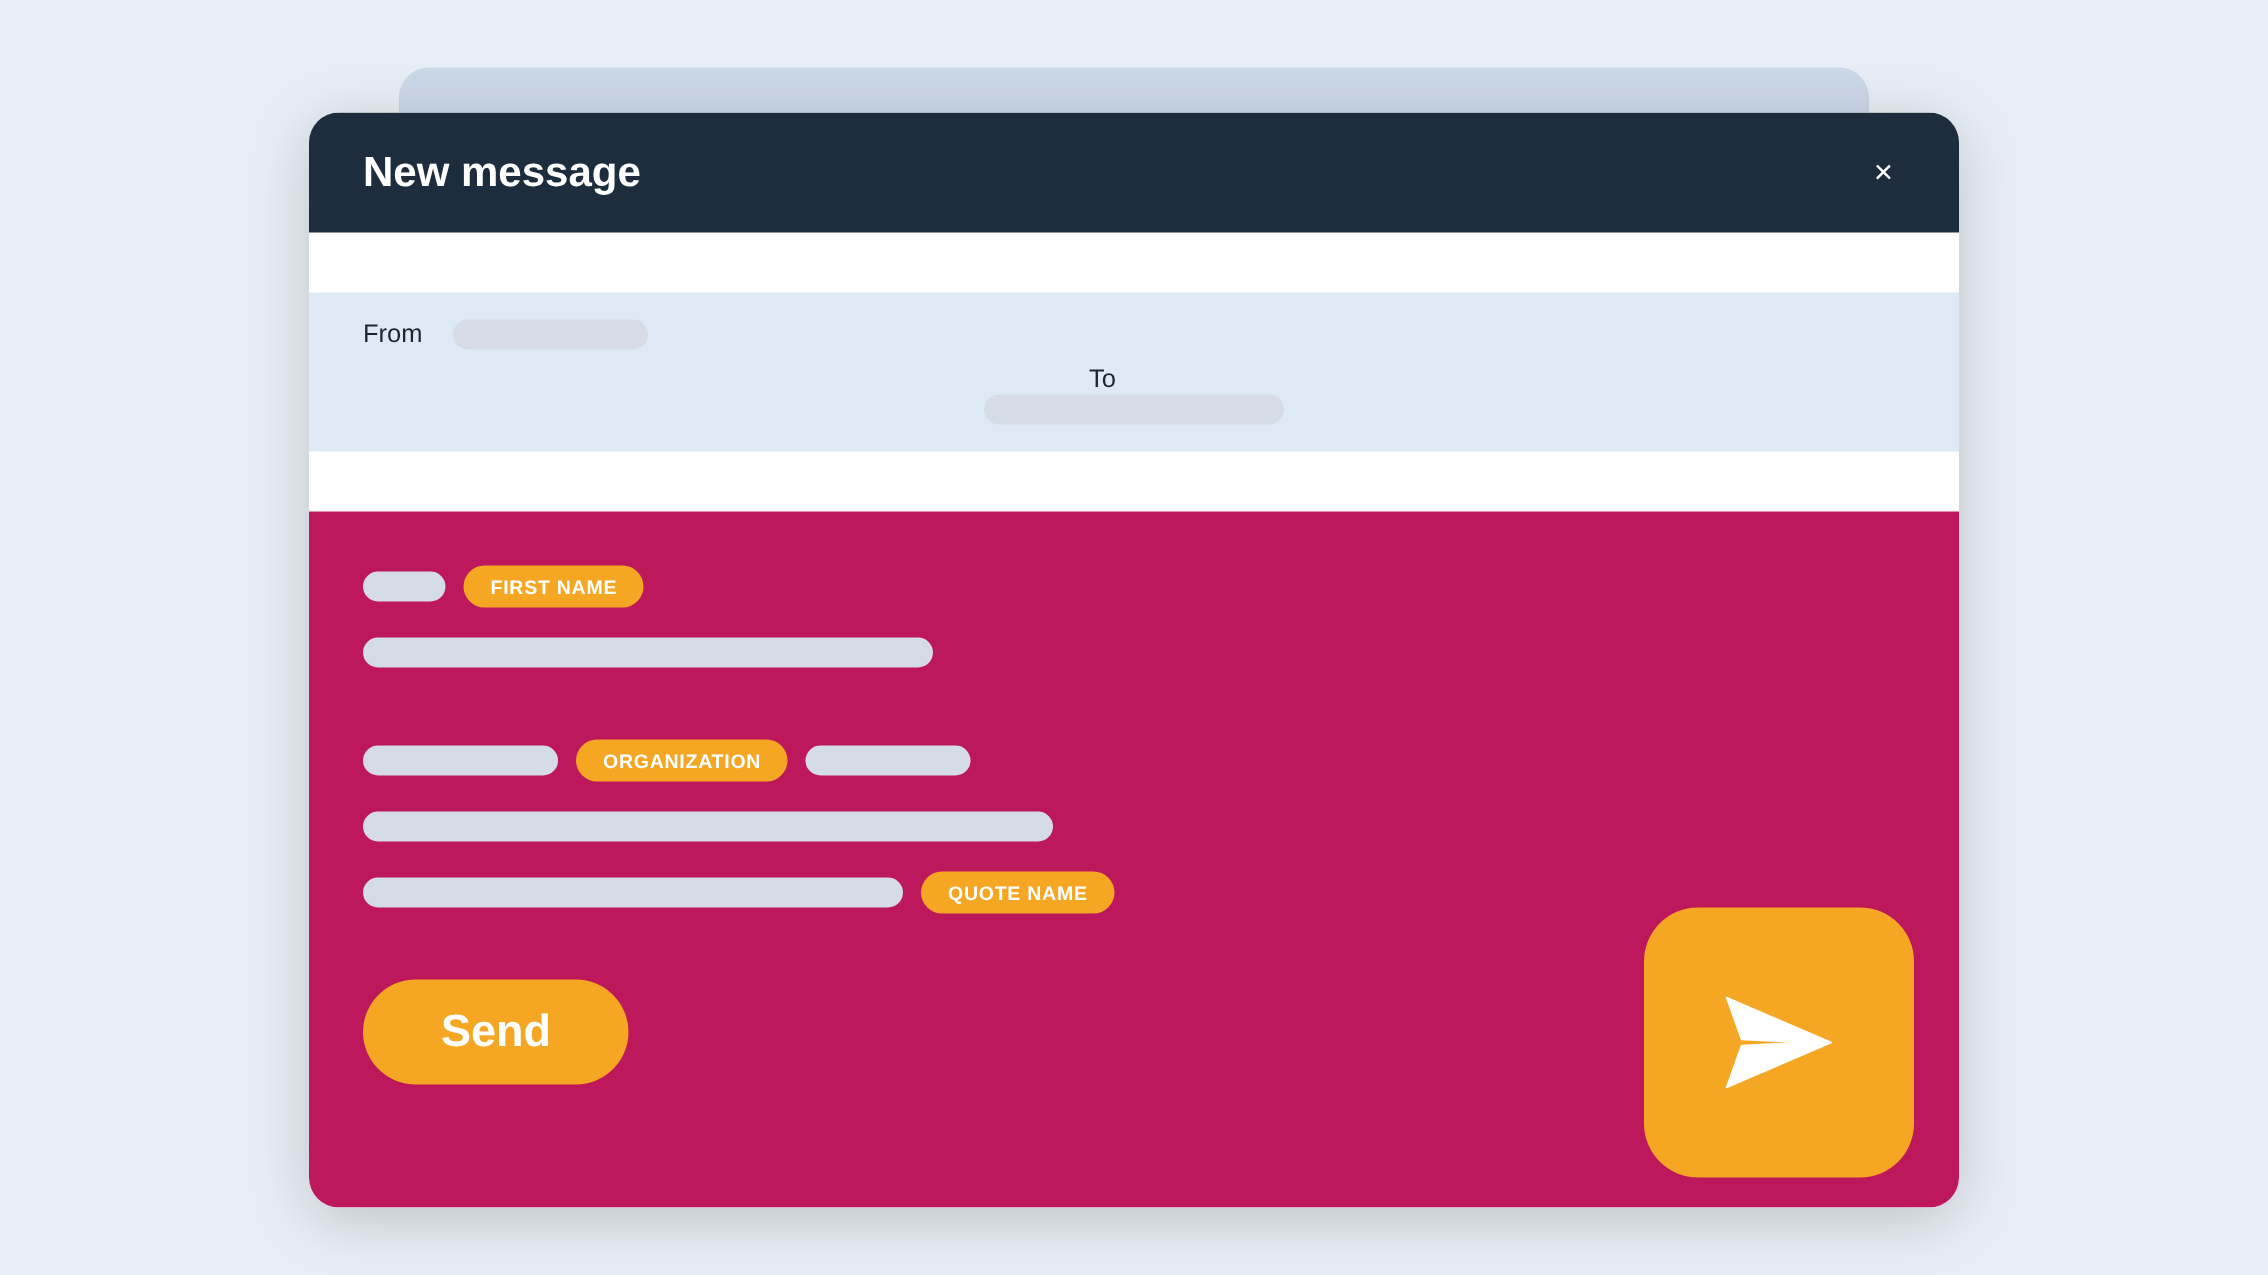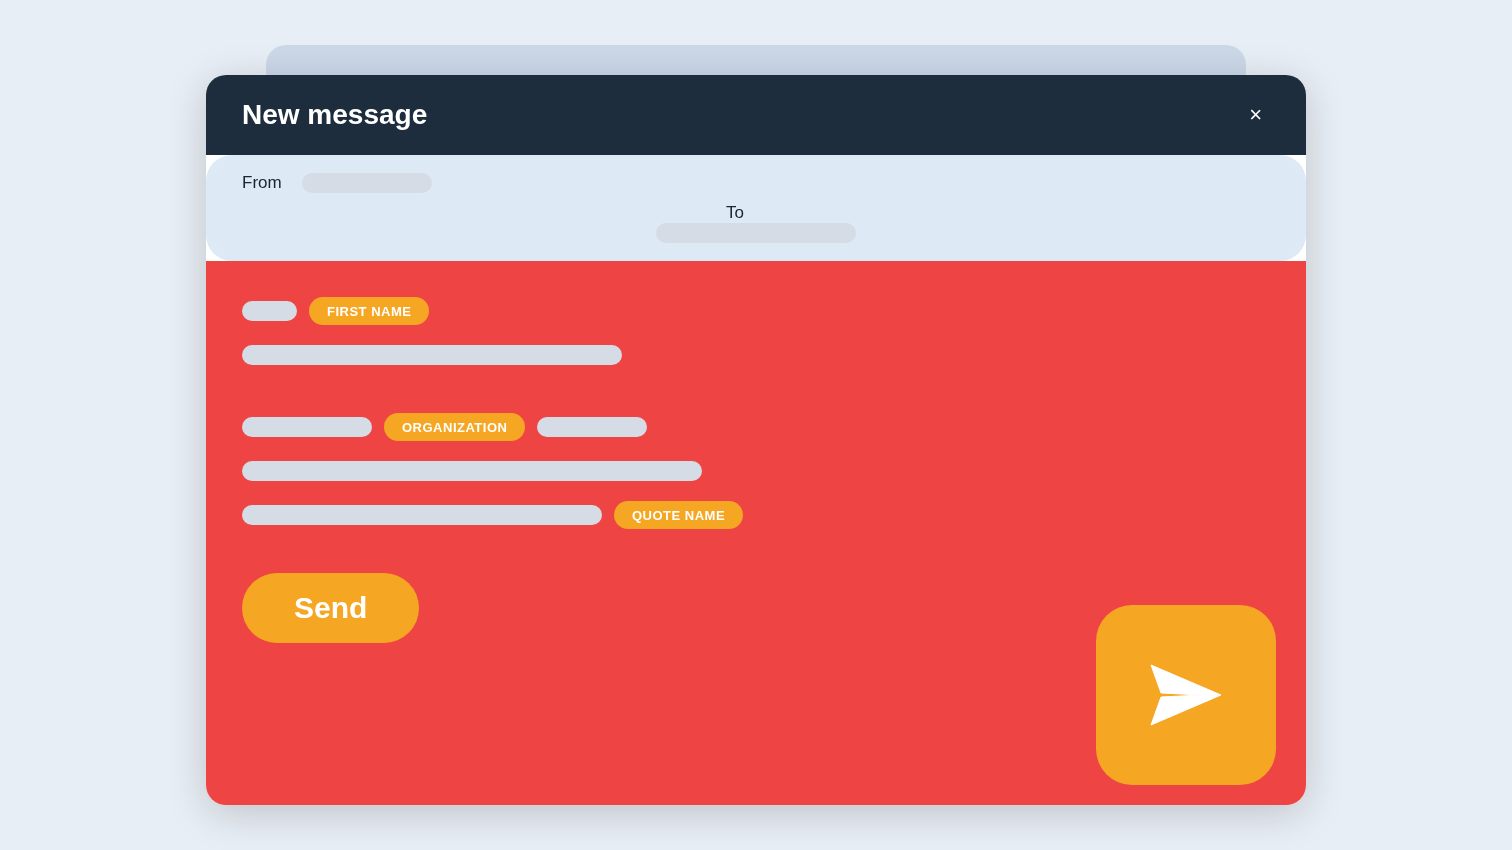--- a/index.html
+++ b/index.html
@@ -38,20 +38,21 @@
       top: 30px;
       left: 0;
       right: 0;
       bottom: 0;
       background: #fff;
       border-radius: 20px;
       overflow: hidden;
       box-shadow: 0 8px 40px rgba(0,0,0,0.18);
       display: flex;
       flex-direction: column;
+      gap: 40px;
     }
 
     
     .modal-header {
       background: #1e2d3d;
       padding: 24px 36px;
       display: flex;
       align-items: center;
       justify-content: space-between;
       flex-shrink: 0;
@@ -71,21 +72,20 @@
       border: none;
       line-height: 1;
       padding: 4px 8px;
     }
 
     
     .from-to-section {
       background: #dde9f5;
       padding: 18px 36px 18px 36px;
       flex-shrink: 0;
-      border-radius: 26px;
     }
 
     .from-to-row {
       display: flex;
       align-items: center;
       margin-bottom: 10px;
     }
 
     .from-to-row:last-child {
       margin-bottom: 0;
@@ -101,21 +101,21 @@
     }
 
     .from-pill { width: 130px; }
     .to-pill { width: 200px; }
 
     
     .modal-body {
       flex: 1;
       padding: 36px 36px 36px 36px;
       position: relative;
-      background: #ef4444;
+      background: #be185d;
       overflow: hidden;
     }
 
     
     .content-line {
       display: flex;
       align-items: center;
       margin-bottom: 20px;
       gap: 12px;
     }

